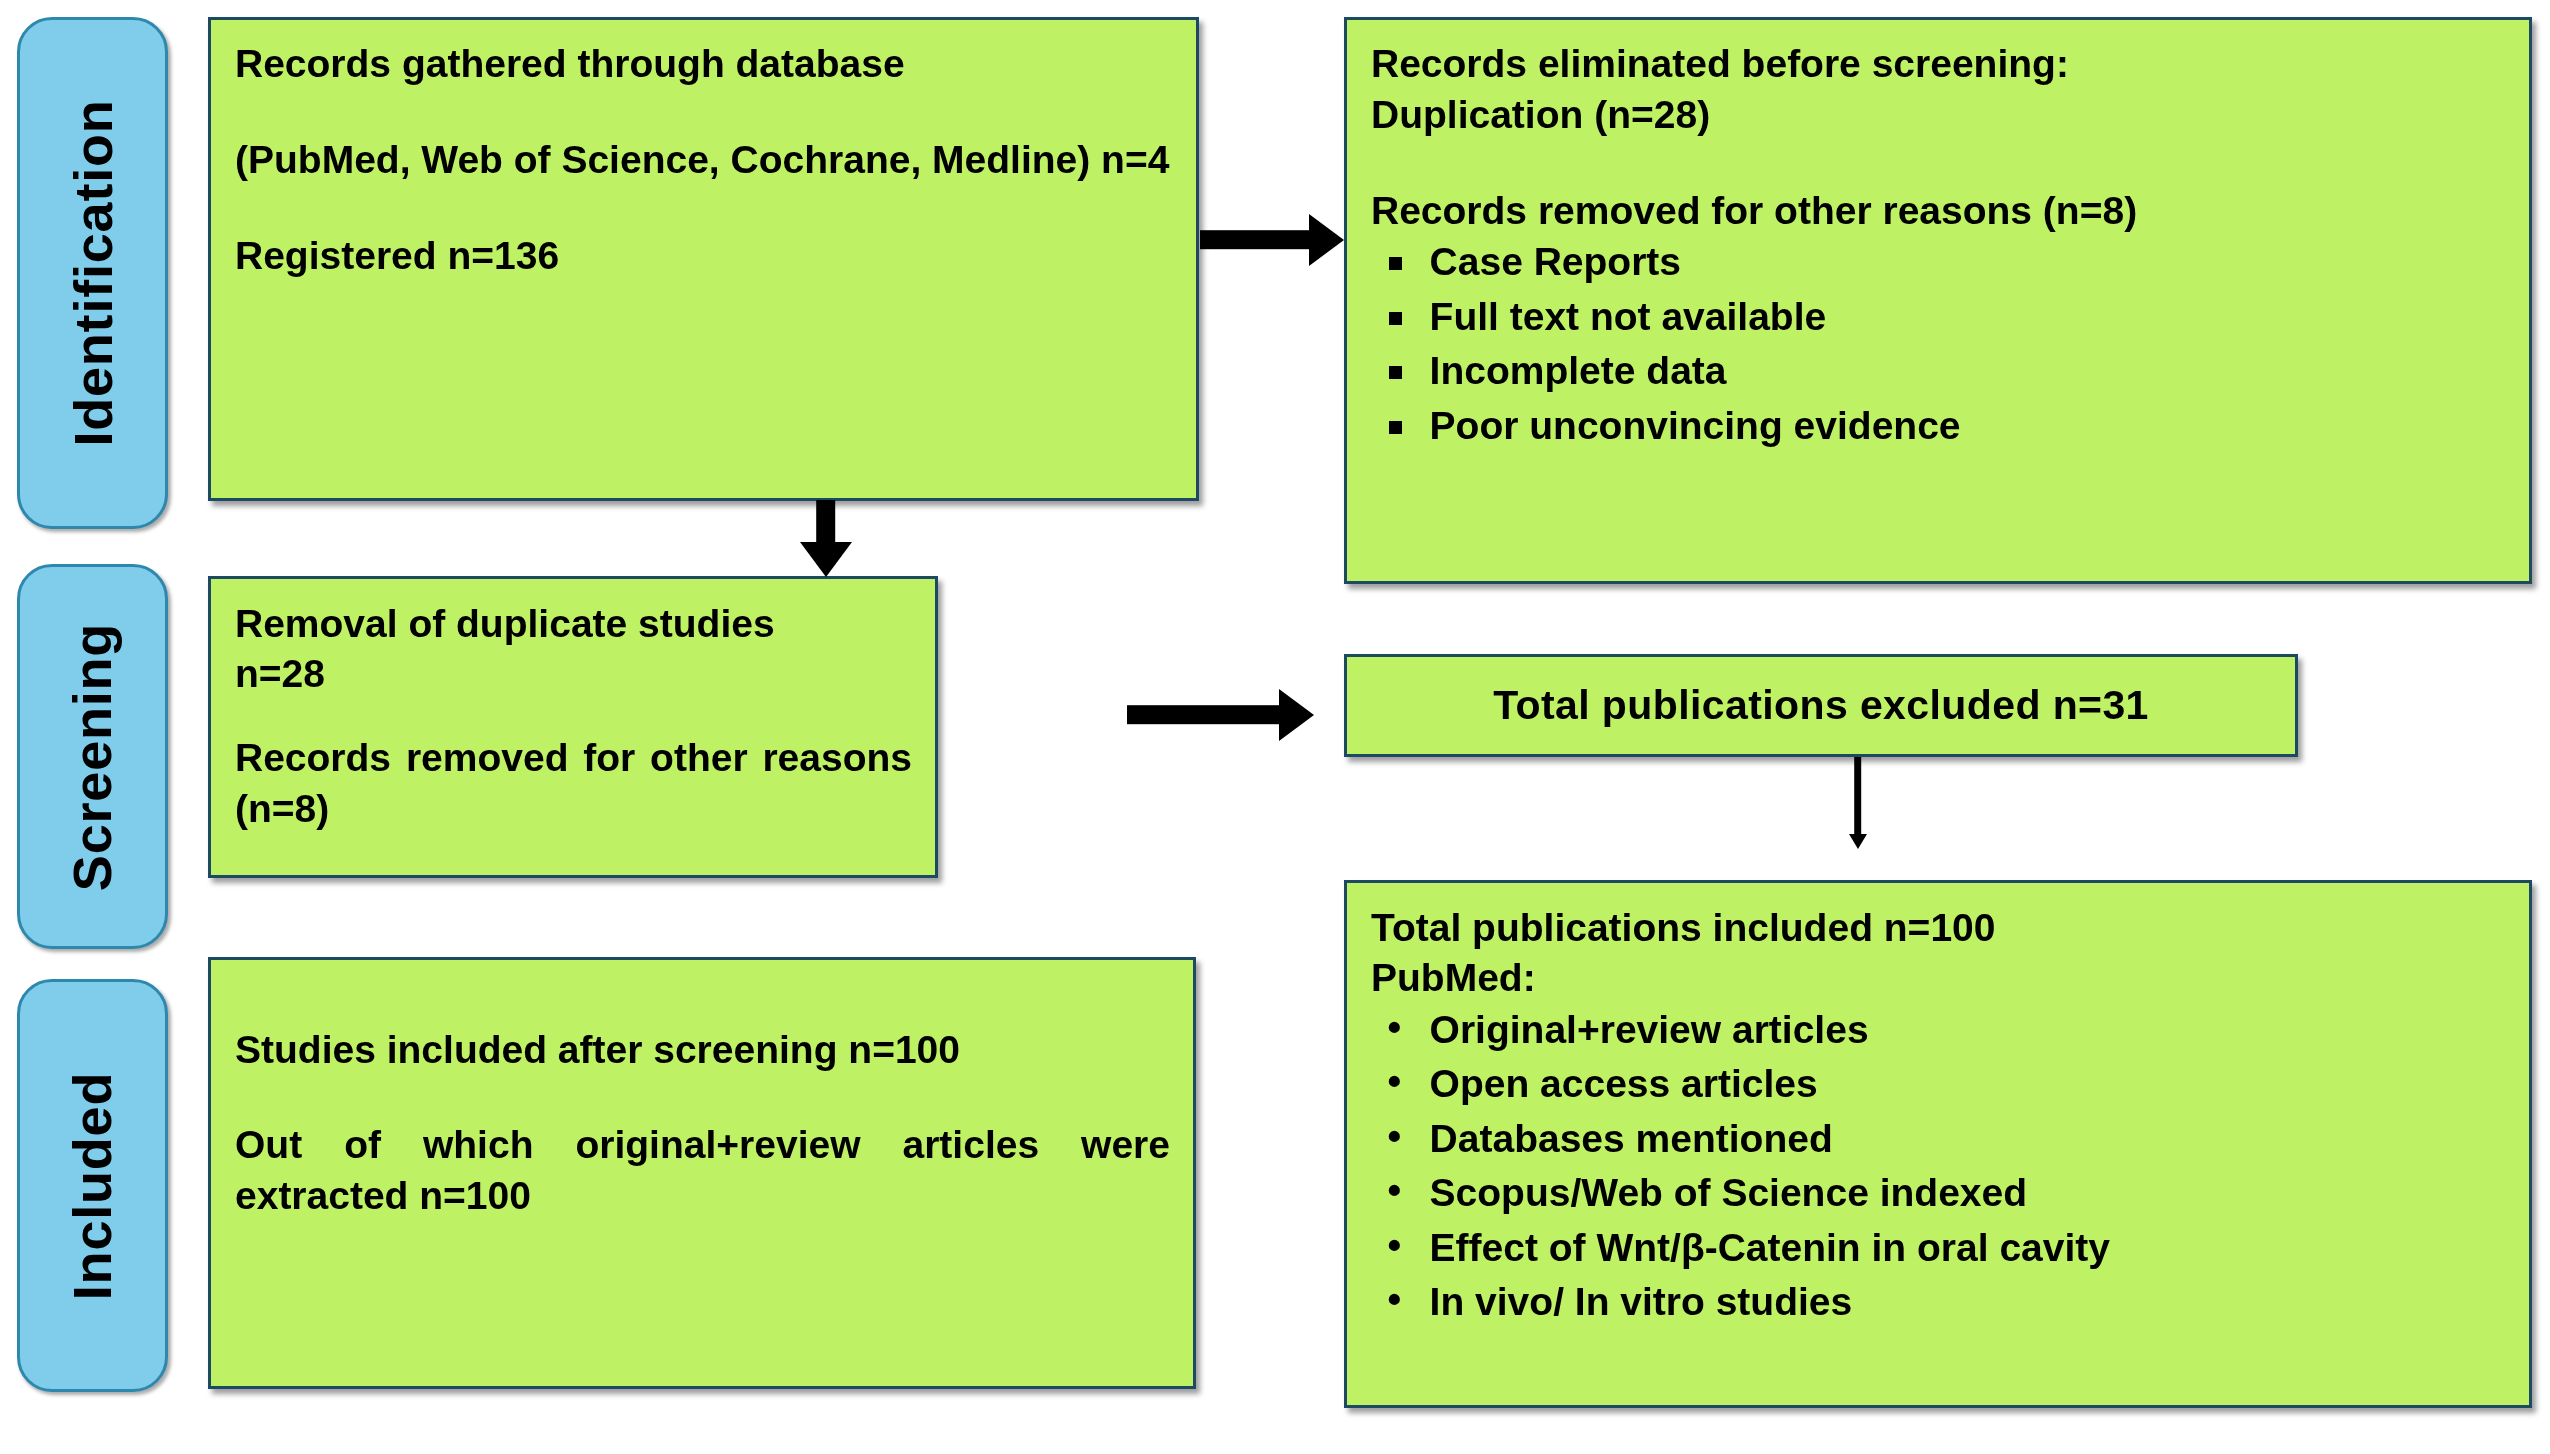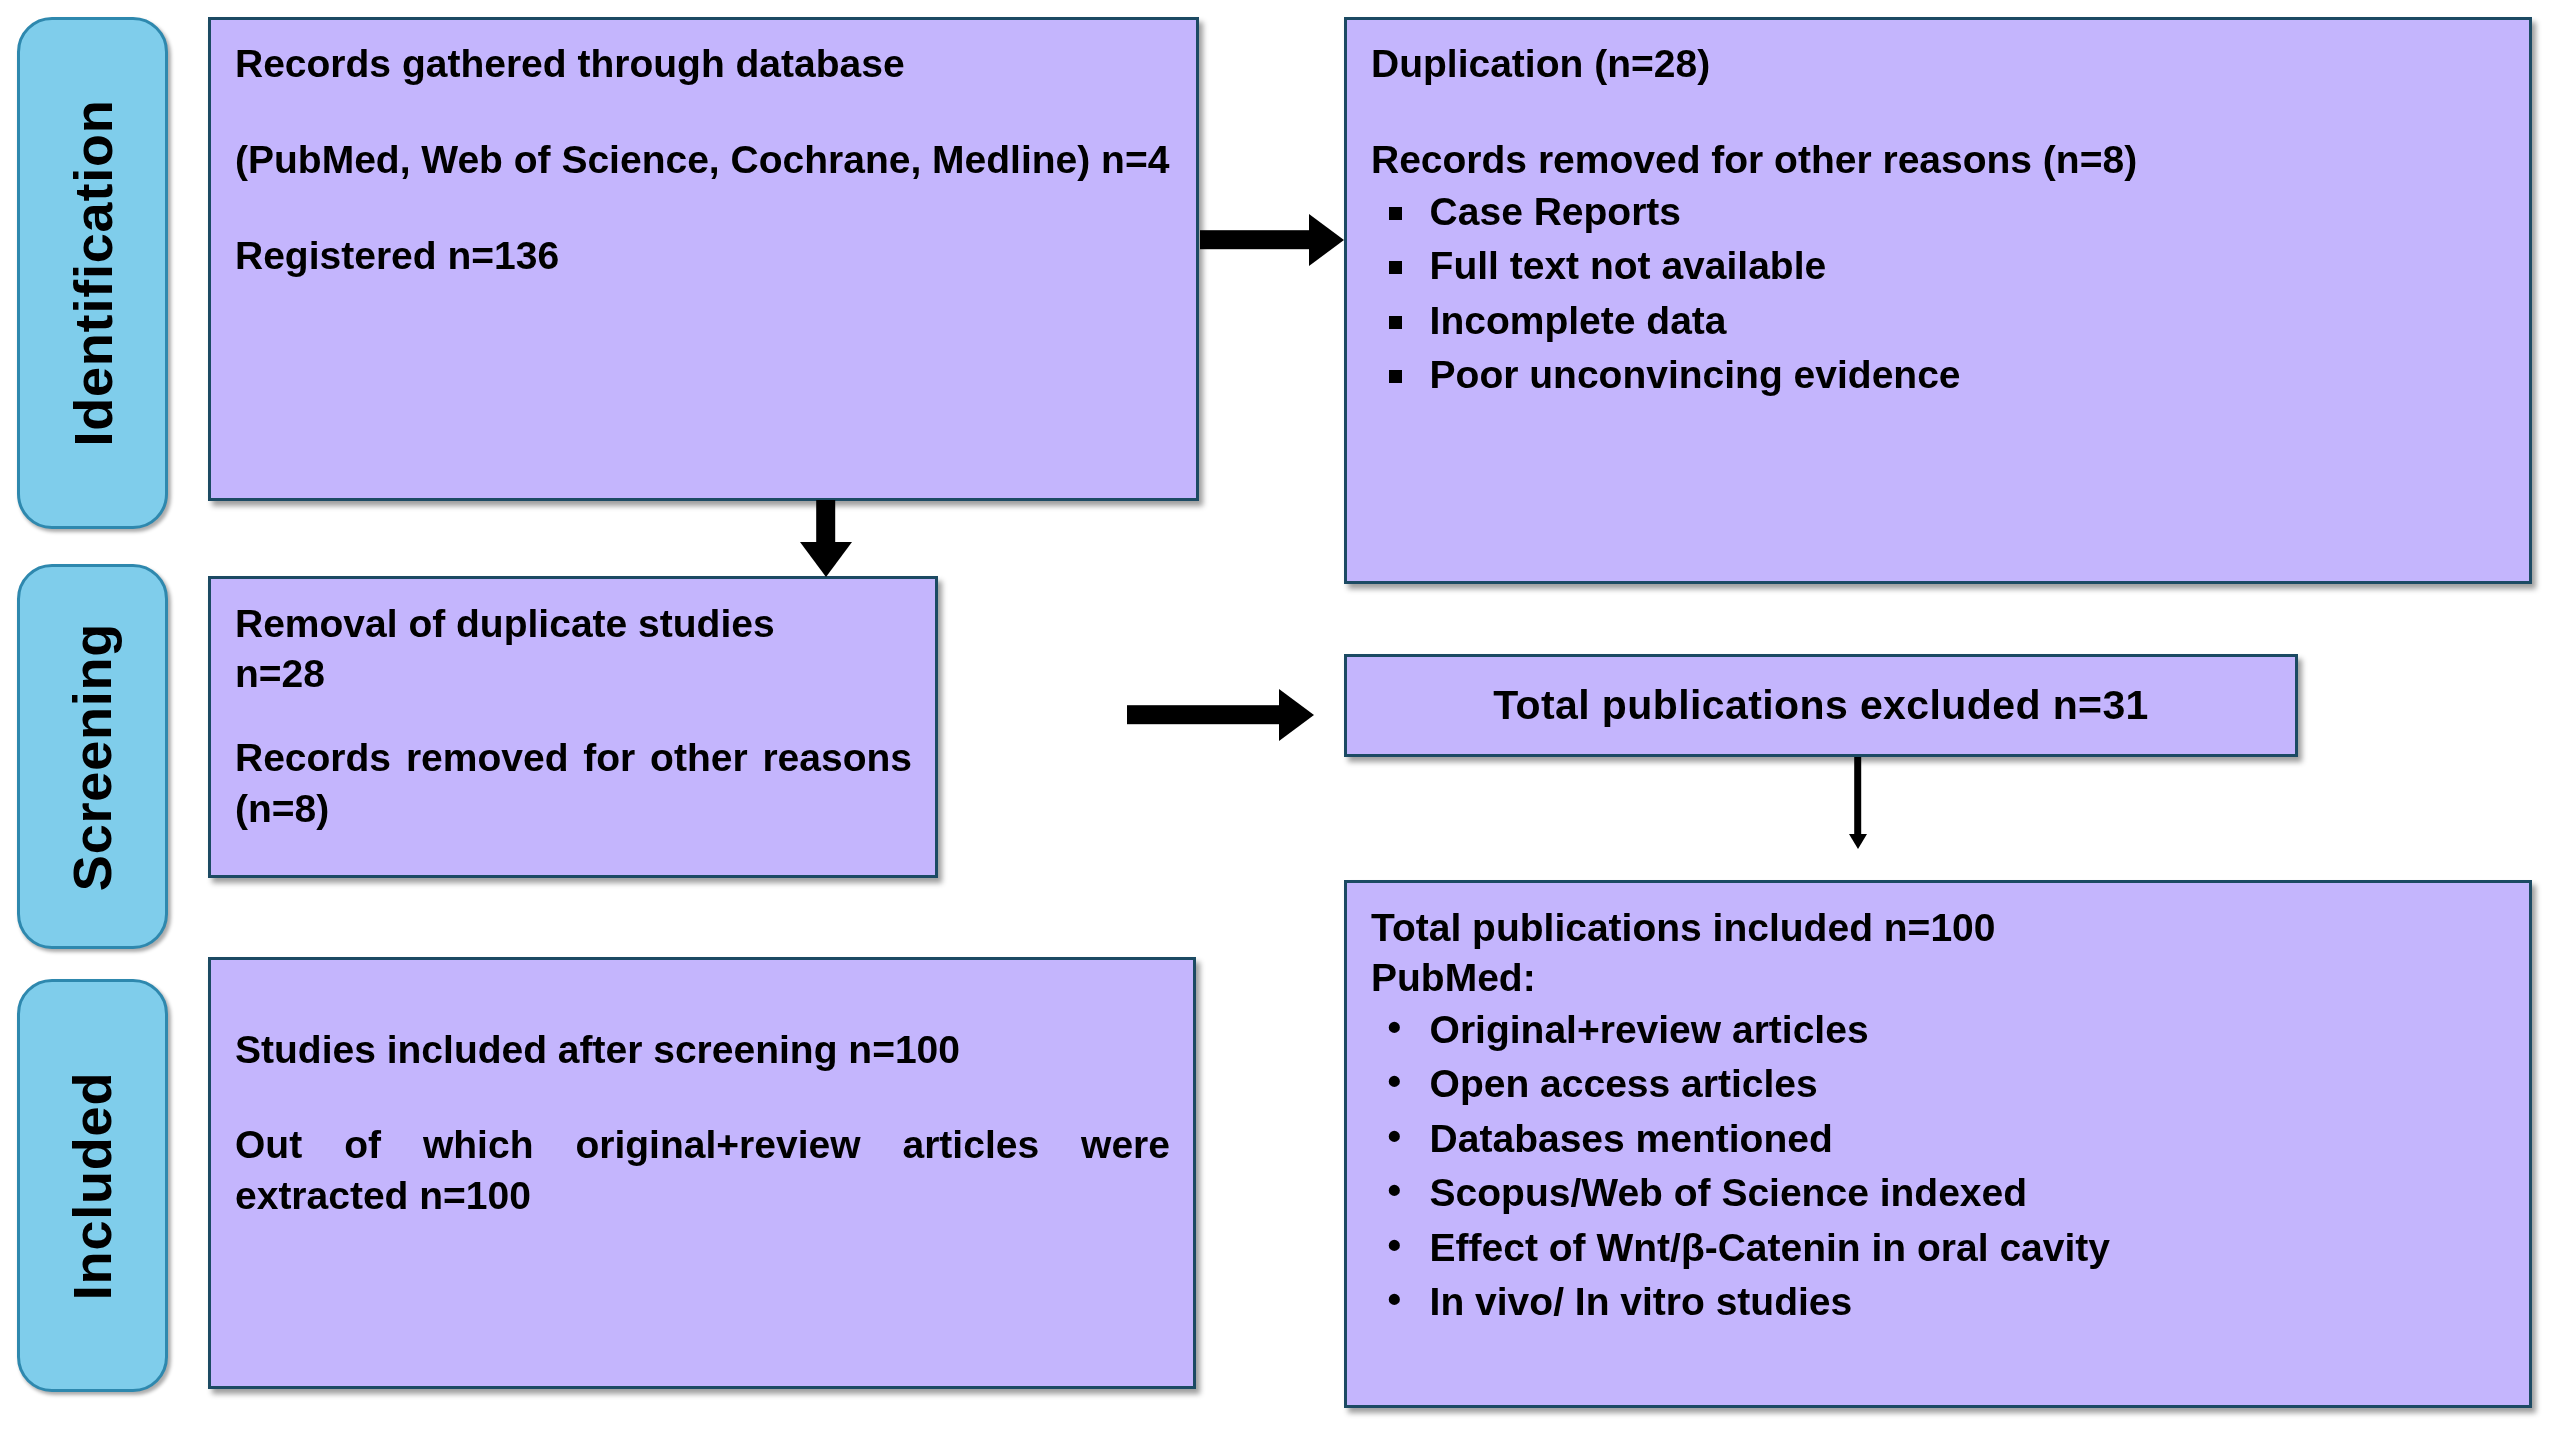--- a/index.html
+++ b/index.html
@@ -35,21 +35,21 @@
     font-weight: bold;
     font-size: 54px;
     letter-spacing: 0.8px;
     color: #000000;
     font-family: "Liberation Sans", sans-serif;
   }
 
   
   .flow-box {
     position: absolute;
-    background: #c4b5fd;
+    background: #bef264;
     border: 3.8px solid #1C4A63;
     box-sizing: border-box;
     box-shadow: 3.8px 4.5px 5.3px rgba(0,0,0,0.38);
     color: #000000;
     font-weight: bold;
   }
   .box-pad {
     padding: 19.6px 23px 15px 24px;
   }
   .line {
@@ -193,20 +193,21 @@
 
   <div class="flow-box box-pad" style="left:208px; top:16.6px; width:991px; height:484px;">
     <p class="line">Records gathered through database</p>
     <div class="gap-lg"></div>
     <p class="line justify">(PubMed, Web of Science, Cochrane, Medline) n=4</p>
     <div class="gap-lg"></div>
     <p class="line">Registered n=136</p>
   </div>
 
   <div class="flow-box box-pad" style="left:1344px; top:16.6px; width:1188px; height:567px;">
+    <p class="line">Records eliminated before screening:</p>
     <p class="line">Duplication  (n=28)</p>
     <div class="gap-lg"></div>
     <p class="line">Records removed for other reasons (n=8)</p>
     <ul class="bullets square">
       <li>Case Reports</li>
       <li>Full  text not available</li>
       <li>Incomplete data</li>
       <li>Poor unconvincing evidence</li>
     </ul>
   </div>

